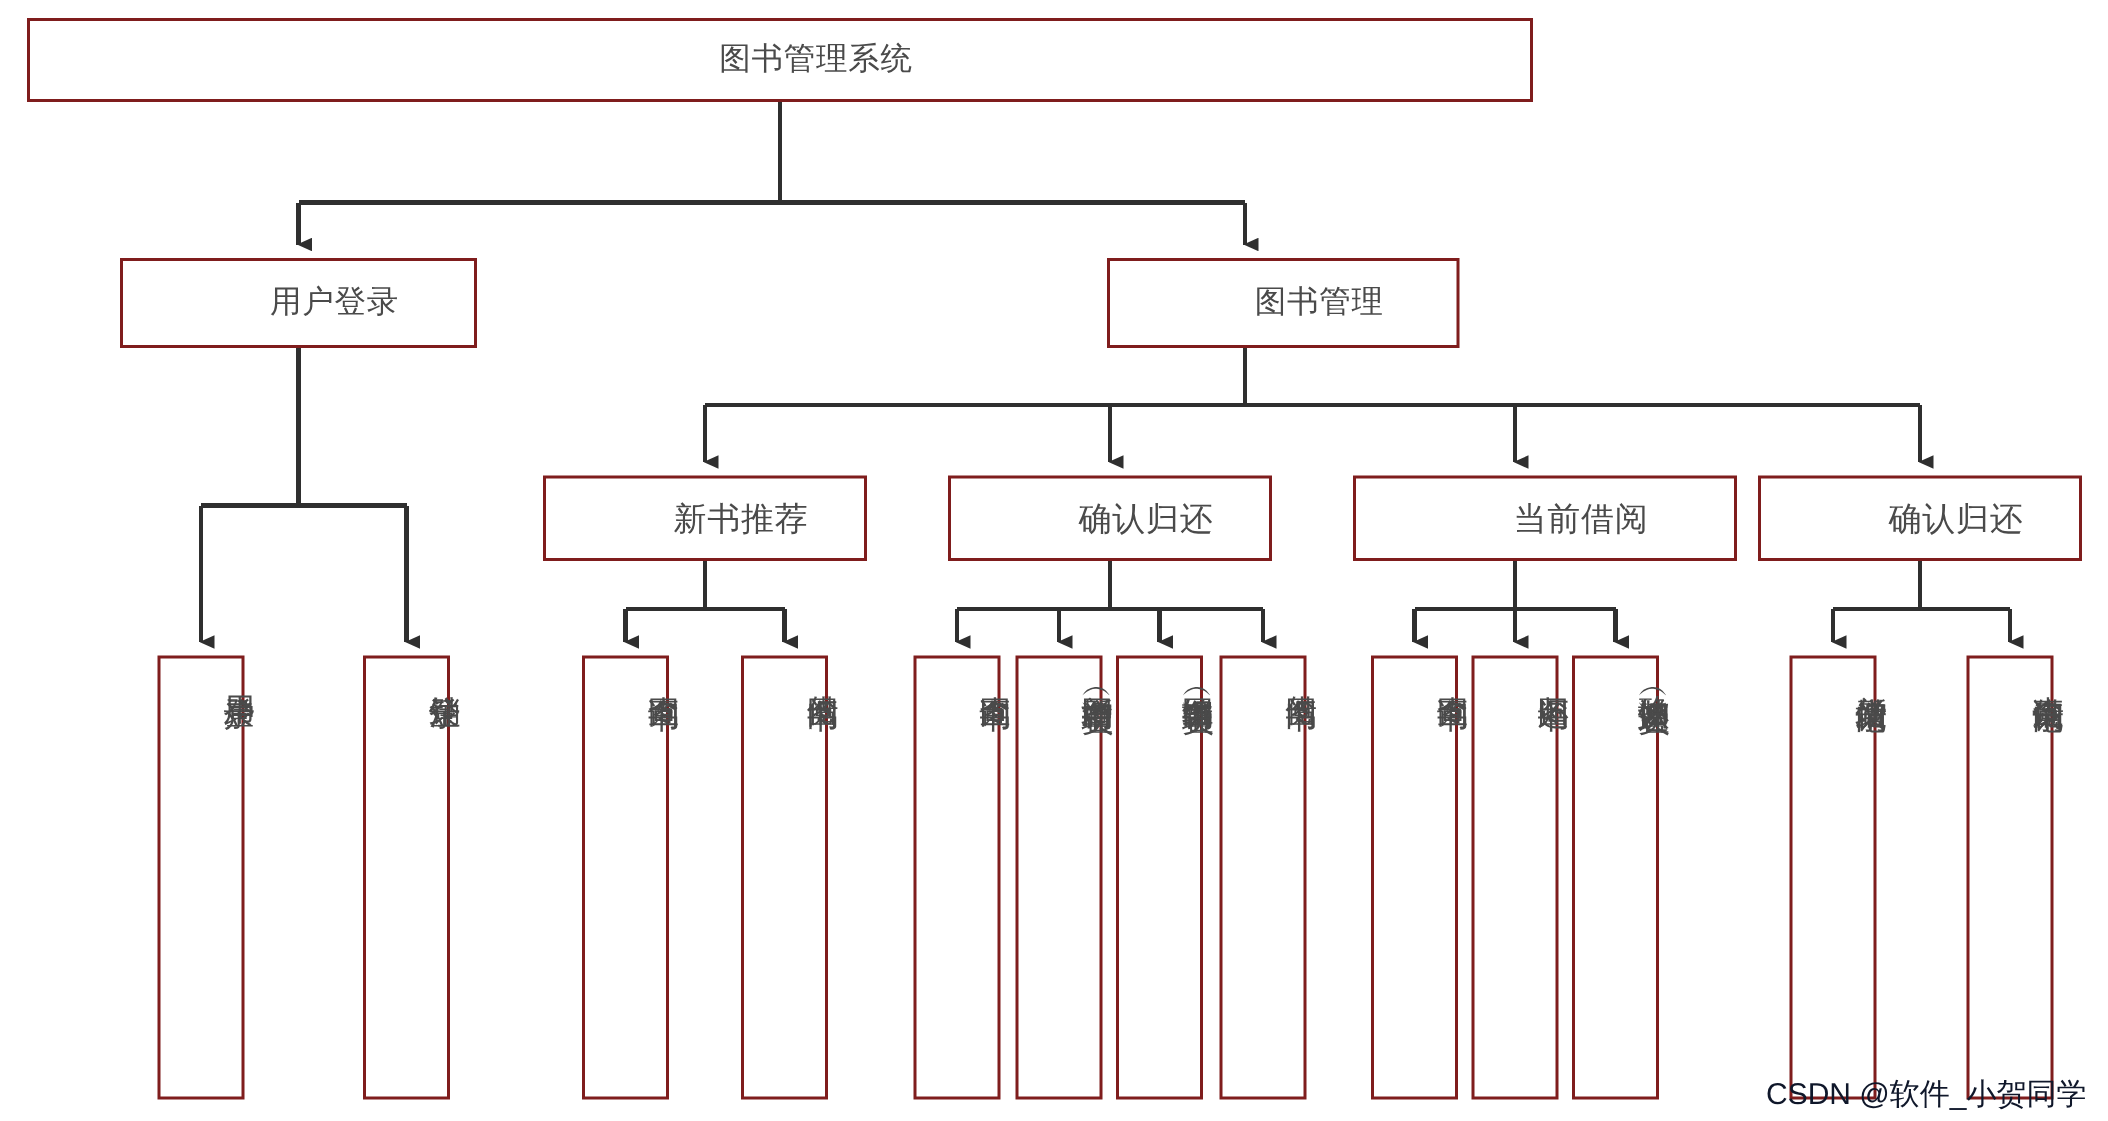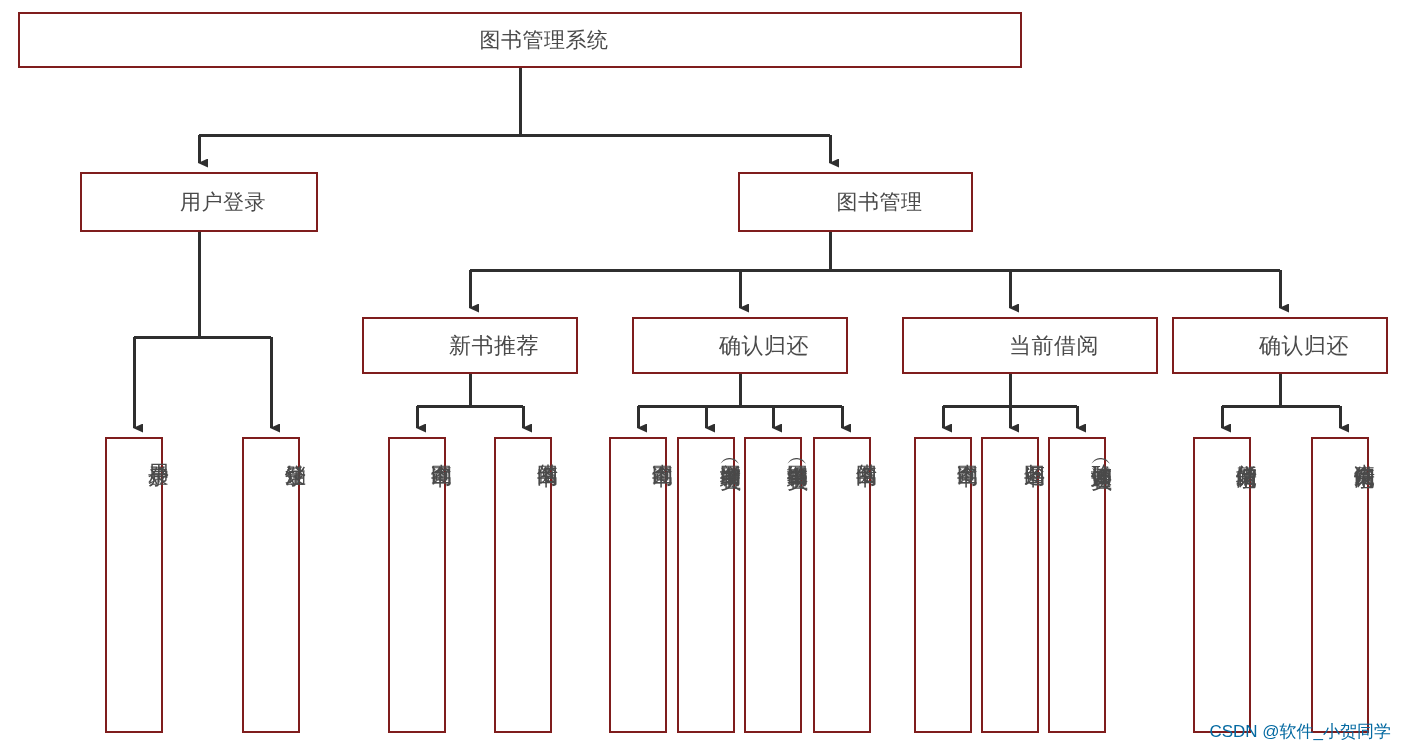--- a/index.html
+++ b/index.html
@@ -52,22 +52,22 @@
     text-orientation:upright;
     font-size:21px;
     line-height:1.28;
     letter-spacing:1px;
     white-space:nowrap;
     color:#4a4a4a;
   }
   #watermark{
     position:absolute;
     right:14px;bottom:4px;
-    font-size:17px;
-    color:#0369a1;
+    font-size:20px;
+    color:#0f172a;
     white-space:nowrap;
     z-index:6;
     user-select:none;
   }
 </style>
 </head>
 <body>
 
 <div id="diagram-root">
 

